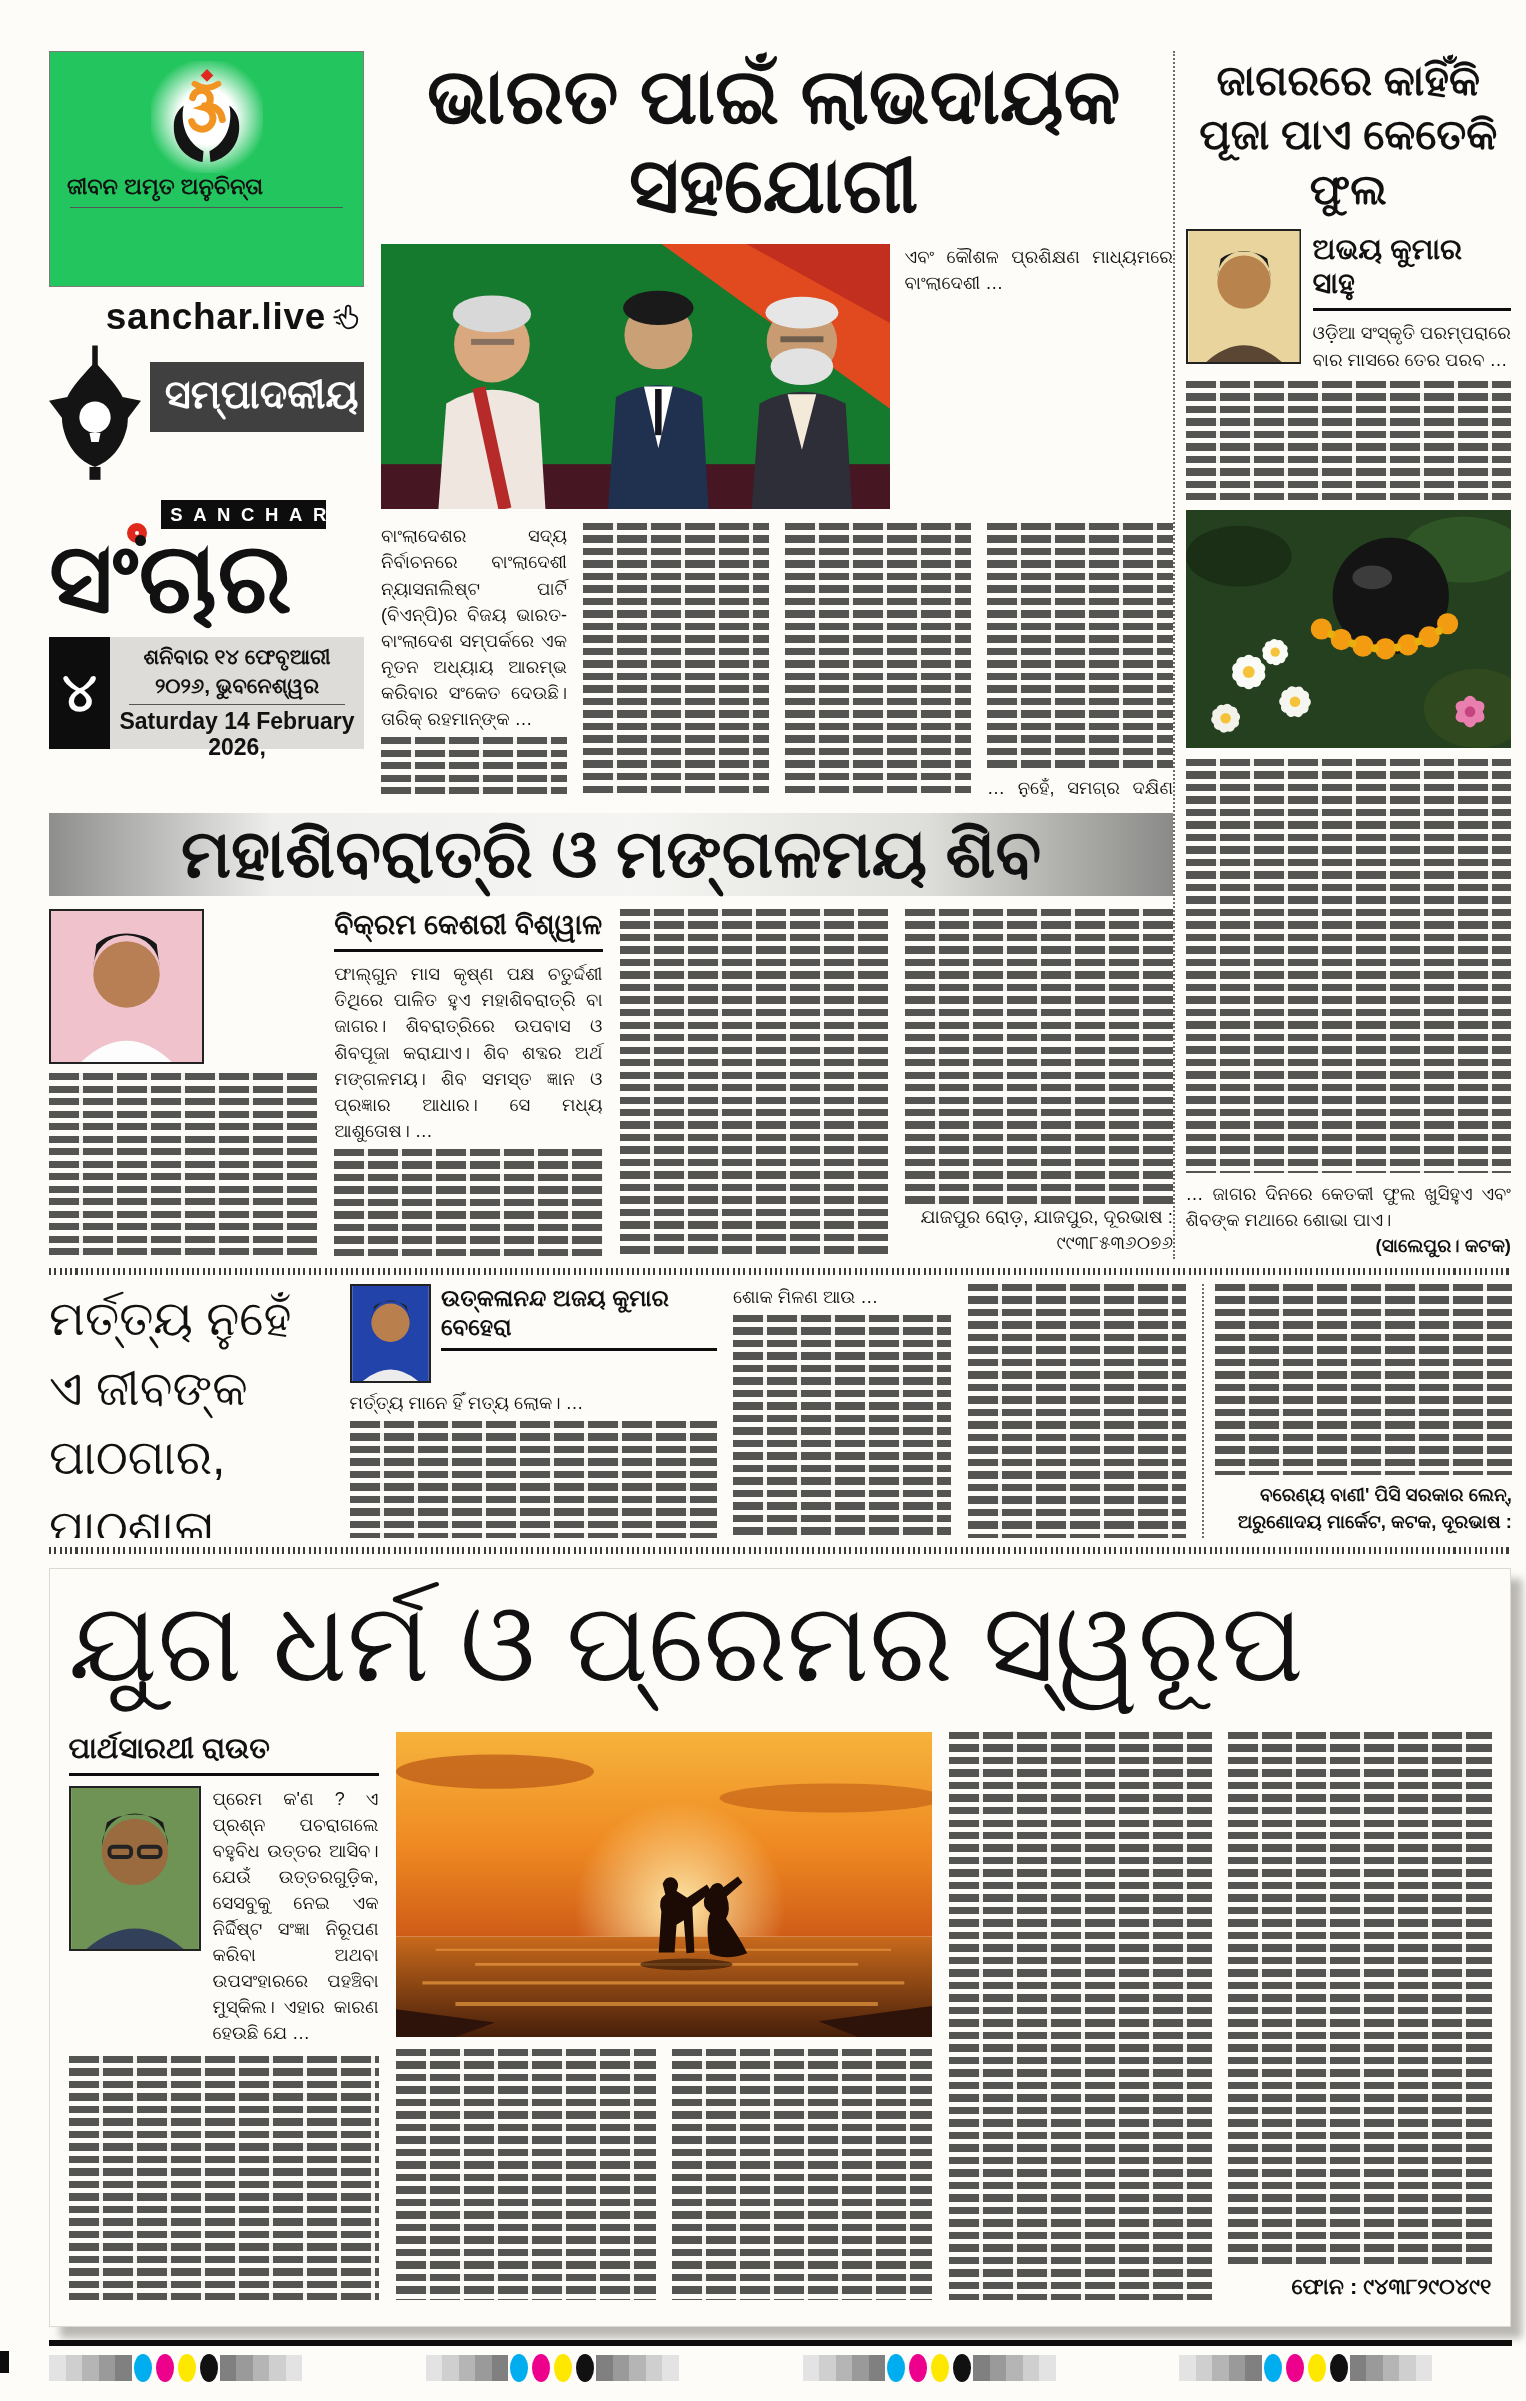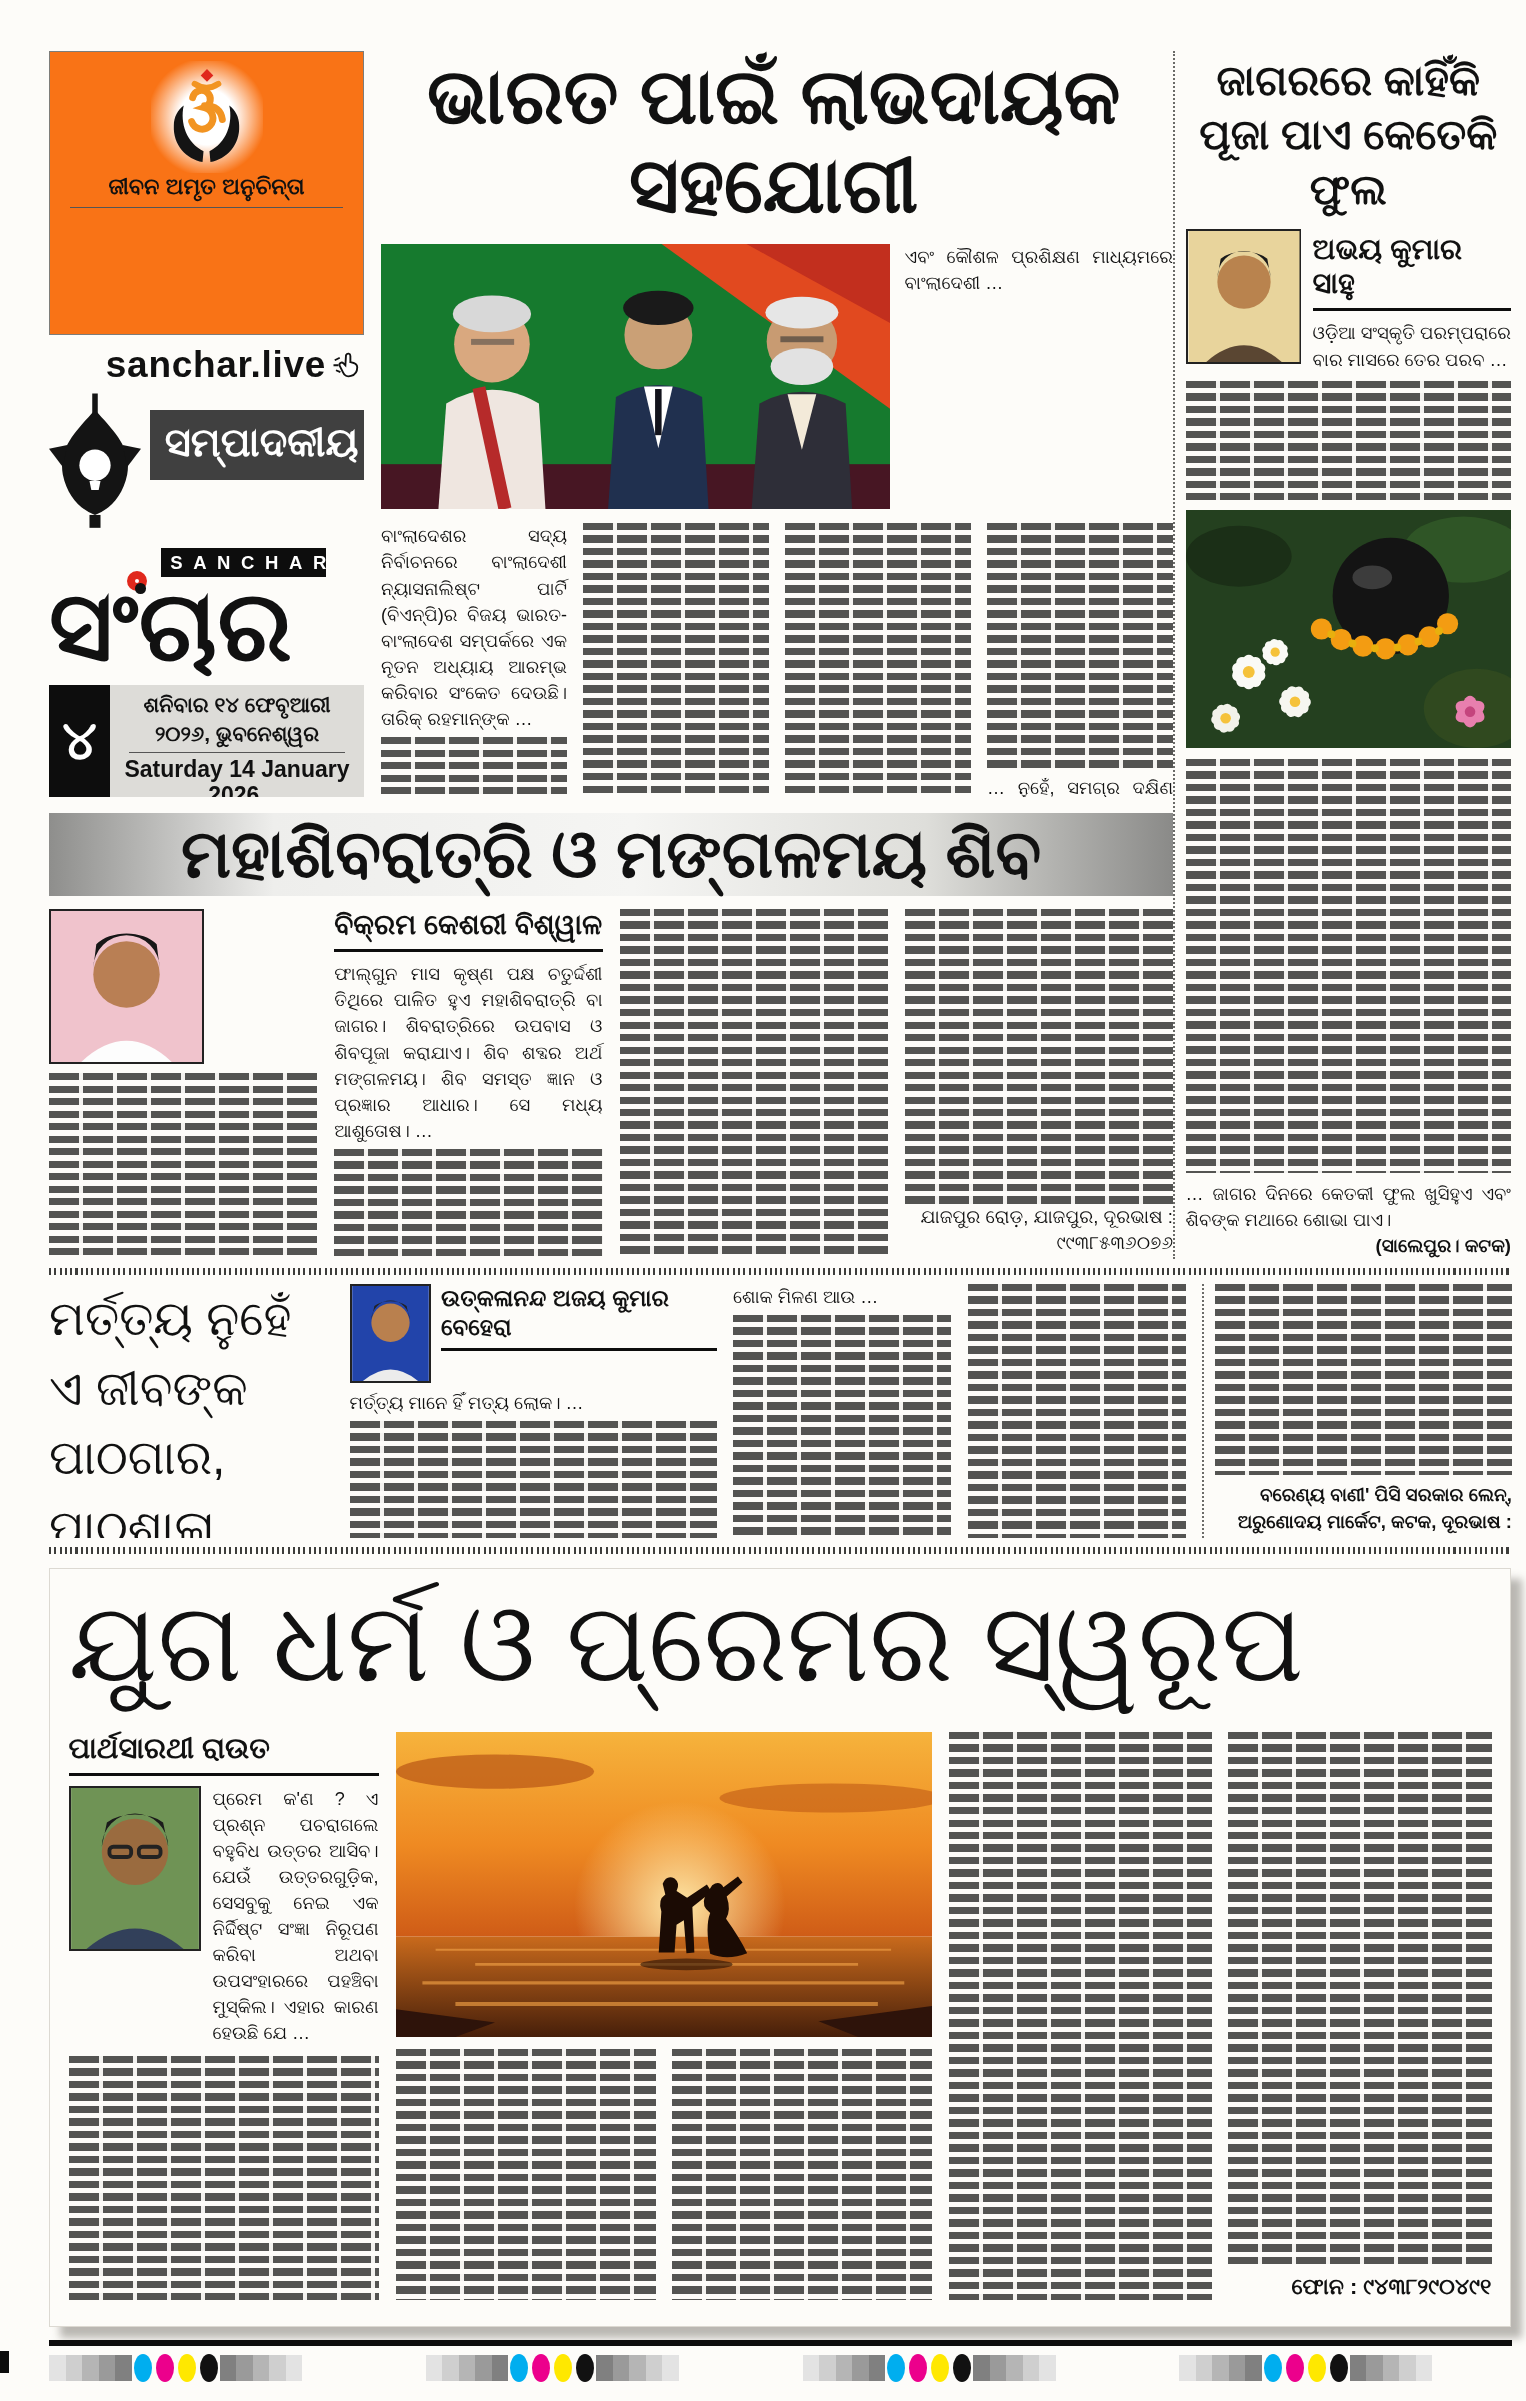--- a/index.html
+++ b/index.html
@@ -23,21 +23,21 @@
   .dotline { height:6.6px; background:repeating-linear-gradient(90deg,#3d3d3b 0 2px, transparent 2px 5.3px); margin:9.2px 0; }
   .vdot-left { border-left:2.6px dotted #6b6b68; }
 
   
   .upper { display:grid; grid-template-columns:1124px 338px; height:1208px; }
   .main-left { width:1124px; }
   .lead-zone { display:grid; grid-template-columns:315px 809px; height:746px; overflow:hidden; }
 
   
   .rail { overflow:hidden; }
-  .thought-box { height:284px; background:#f97316; border:1.3px solid #7d7d7a; padding:9.2px 17px 6.6px; text-align:center; }
+  .thought-box { height:236px; background:#22c55e; border:1.3px solid #7d7d7a; padding:9.2px 17px 6.6px; text-align:left; }
   .om-wrap { width:112px; height:112px; margin:0 auto; background:radial-gradient(circle,#ffffff 35%, rgba(255,255,255,0) 75%); display:flex; align-items:center; justify-content:center; }
   .thought-title { font-size:22.4px; font-weight:bold; margin-top:1.3px; }
   .thought-hr { border:none; border-top:1.3px solid #555; margin:6.6px 2.6px; }
   .thought-quote { font-size:19px; line-height:1.38; font-weight:500; }
   .live-row { display:flex; justify-content:flex-end; align-items:center; gap:5.3px; margin:9.2px 2.6px 2.6px 0; }
   .live-word { font-size:37px; font-weight:bold; letter-spacing:0.7px; }
   .masthead-row { display:flex; align-items:flex-start; gap:9.2px; margin-top:6.6px; }
   .editorial-bar { background:#404040; color:#fff; font-size:40px; font-weight:bold; padding:10.6px 14.5px 13.2px; margin-top:17px; flex:1; text-align:center; }
   .brand-block { margin-top:14.5px; position:relative; }
   .brand-en { display:block; width:165px; margin-left:112px; background:#0d0d0d; color:#fff; font-size:18.5px; font-weight:bold; letter-spacing:10.6px; text-align:center; padding:3.3px 0 3.3px 9.2px; }
@@ -168,21 +168,21 @@
             <span class="brand-en">SANCHAR</span>
             <div class="brand-odia">ସଂଚାର</div>
             <div class="red-ring"></div>
           </div>
 
           <div class="date-row">
             <div class="pg-box">୪</div>
             <div class="date-box">
               <div class="d-od">ଶନିବାର ୧୪ ଫେବୃଆରୀ ୨୦୨୬, ଭୁବନେଶ୍ୱର</div>
               <hr class="d-hr">
-              <div class="d-en">Saturday 14 January 2026,</div>
+              <div class="d-en">Saturday 14 February 2026,</div>
 
             </div>
           </div>
 
         </div>
 
         <div class="lead-center">
           <h1 class="lead-headline">ଭାରତ ପାଇଁ ଲାଭଦାୟକ ସହଯୋଗୀ</h1>
           <div class="lead-top">
             <div class="lead-photo">

